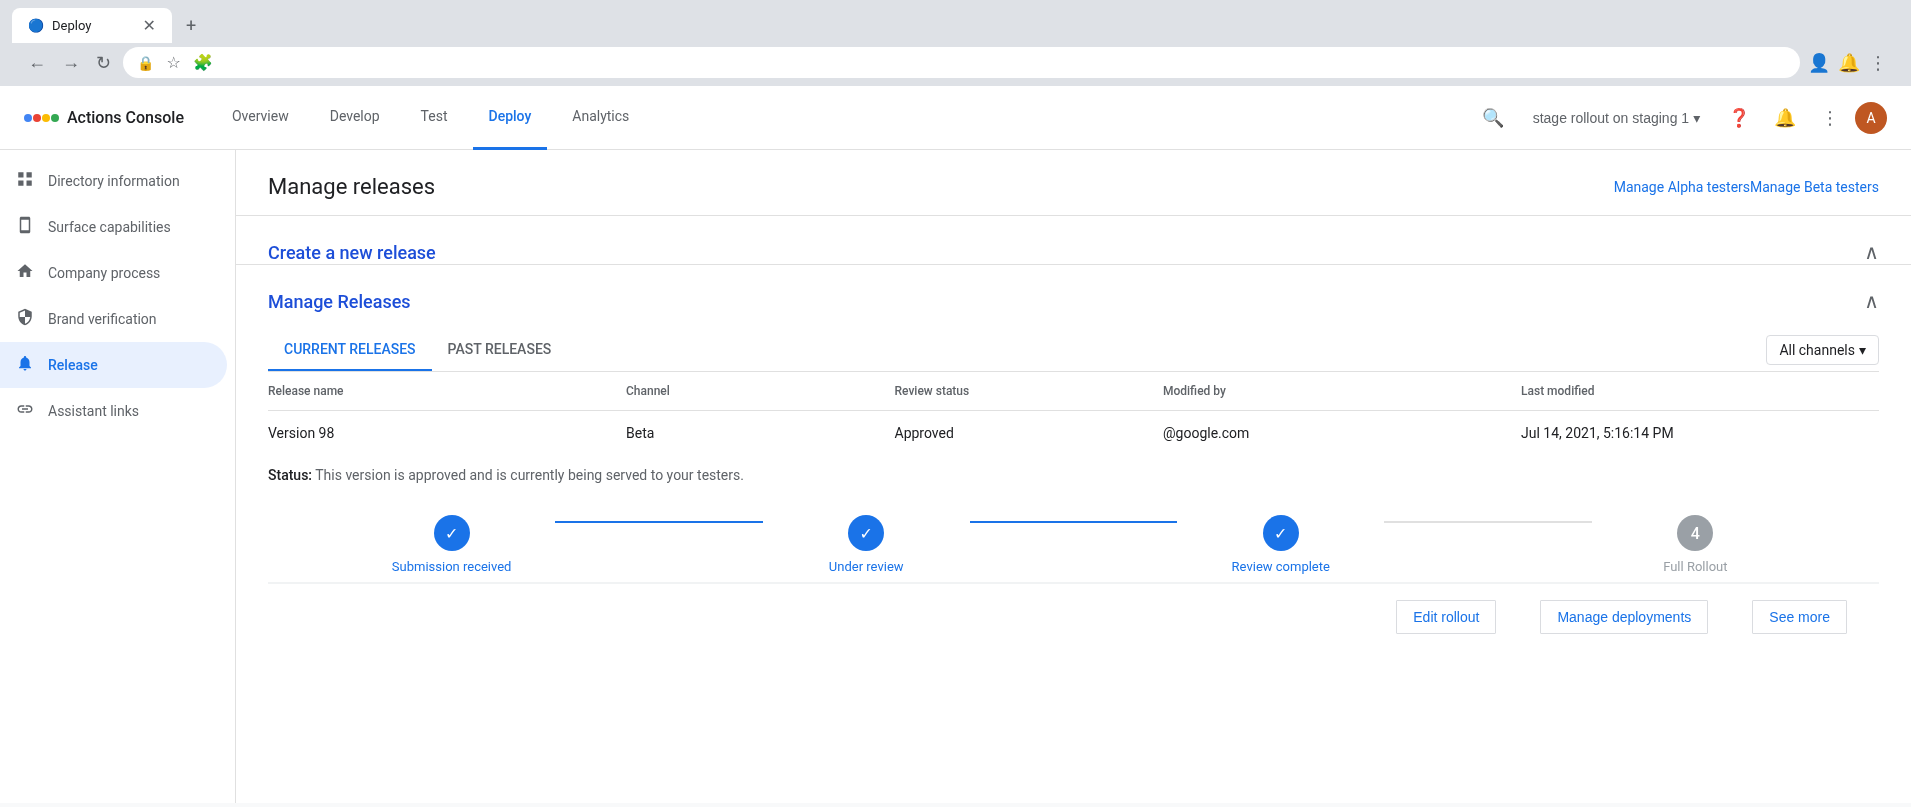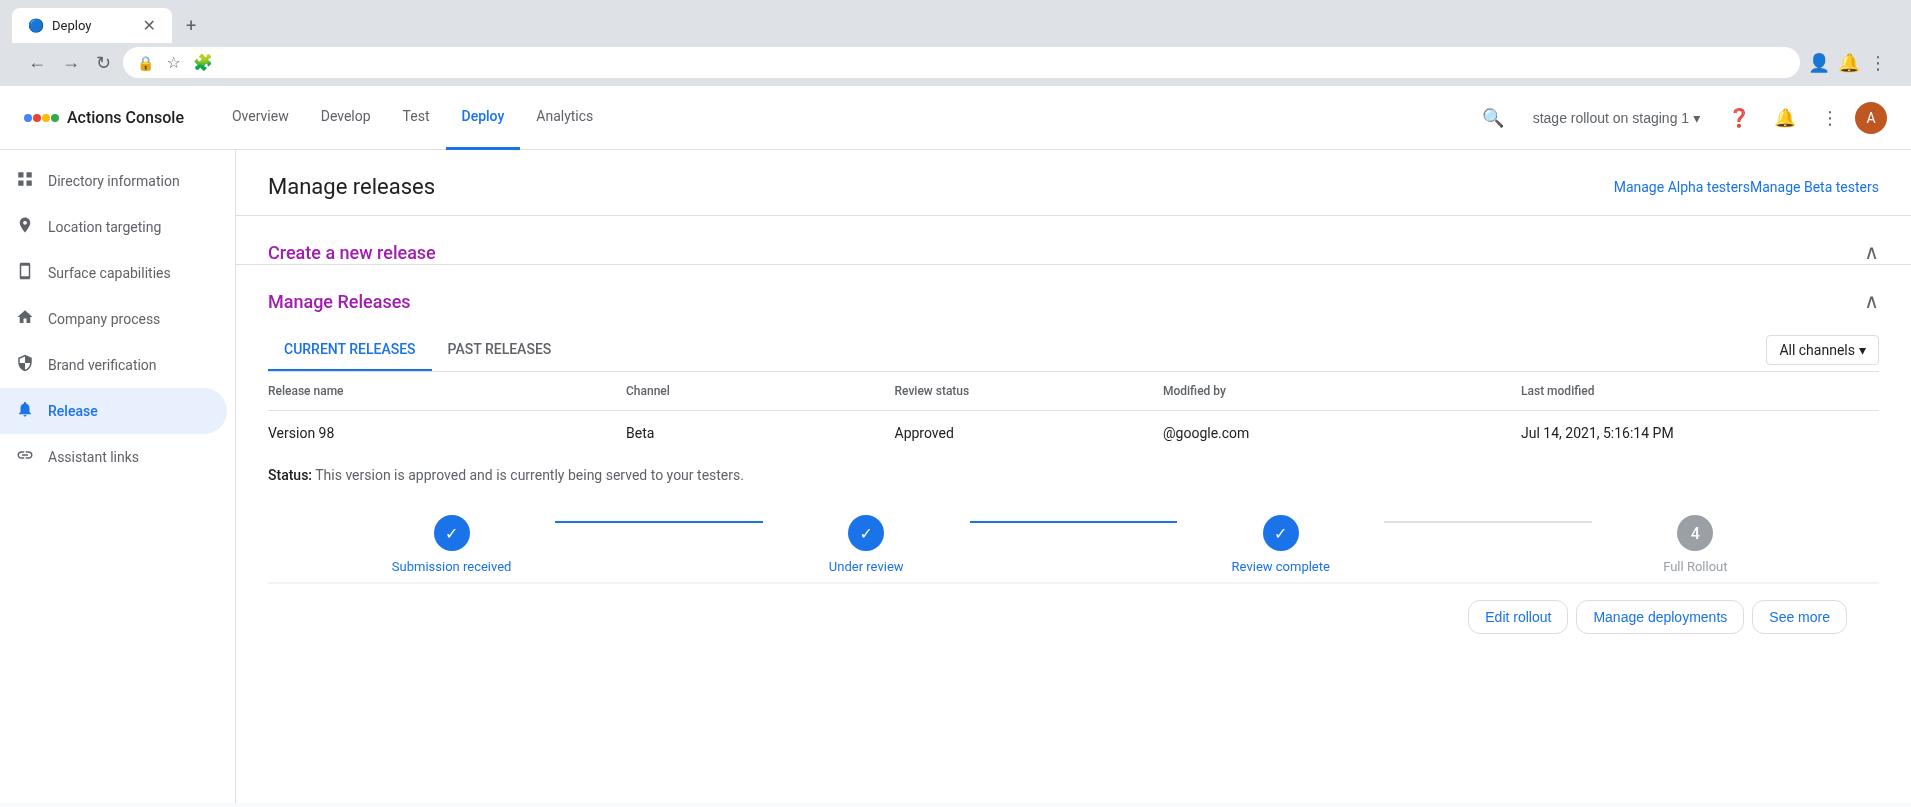--- a/index.html
+++ b/index.html
@@ -19,21 +19,21 @@
     .addr-url { flex: 1; font-size: 13px; }
     .addr-star, .addr-ext { color: #5f6368; font-size: 16px; cursor: pointer; margin-left: 4px; }
 
     
     .app { display: flex; flex-direction: column; height: calc(100vh - 90px); }
     .top-nav { display: flex; align-items: center; background: #fff; border-bottom: 1px solid #e0e0e0; padding: 0 24px; height: 64px; gap: 0; }
     .logo-area { display: flex; align-items: center; gap: 8px; margin-right: 32px; }
     .google-logo { display: flex; gap: 1px; }
     .logo-dot { width: 10px; height: 10px; border-radius: 50%; display: inline-block; }
     .app-title { font-size: 16px; font-weight: 500; color: #202124; }
-    .top-nav-links { display: flex; align-items: flex-start; gap: 0; flex: 1; }
+    .top-nav-links { display: flex; align-items: flex-start; gap: 9px; flex: 1; }
     .nav-link { padding: 0 16px; height: 64px; display: flex; align-items: center; font-size: 14px; color: #5f6368; cursor: pointer; text-decoration: none; border-bottom: 3px solid transparent; }
     .nav-link.active { color: #1a73e8; border-bottom: 3px solid #1a73e8; font-weight: 500; }
     .top-nav-right { display: flex; align-items: center; gap: 8px; }
     .search-icon-btn { background: none; border: none; cursor: pointer; color: #5f6368; padding: 8px; border-radius: 50%; font-size: 18px; }
     .project-selector { display: flex; align-items: center; gap: 4px; padding: 6px 12px; border-radius: 4px; font-size: 14px; color: #5f6368; cursor: pointer; border: none; background: none; }
     .help-btn, .notif-btn, .more-btn { background: none; border: none; cursor: pointer; color: #5f6368; padding: 8px; border-radius: 50%; font-size: 18px; }
     .avatar { width: 32px; height: 32px; border-radius: 50%; background: #bf5722; display: flex; align-items: center; justify-content: center; color: #fff; font-size: 14px; cursor: pointer; }
 
     
     .main-layout { display: flex; flex: 1; overflow: hidden; }
@@ -48,28 +48,28 @@
 
     
     .page-header { display: flex; justify-content: space-between; align-items: center; padding: 24px 32px 16px; border-bottom: 1px solid #e0e0e0; }
     .page-title { font-size: 22px; font-weight: 400; color: #202124; }
     .header-actions { display: flex; }
     .header-link { color: #1a73e8; font-size: 14px; cursor: pointer; text-decoration: none; }
 
     
     .section { border-bottom: 1px solid #e0e0e0; }
     .section-header { display: flex; justify-content: space-between; align-items: center; padding: 24px 32px 0; }
-    .section-title { font-size: 18px; font-weight: 500; color: #a21caf; }
+    .section-title { font-size: 18px; font-weight: 500; color: #1d4ed8; }
     .section-collapse { color: #5f6368; font-size: 20px; cursor: pointer; background: none; border: none; }
     .section-body { padding: 12px 32px 24px; }
     .section-description { font-size: 14px; color: #5f6368; margin-bottom: 20px; line-height: 1.5; }
 
     
     .btn-primary { background: #1a73e8; color: #fff; border: none; border-radius: 4px; padding: 10px 20px; font-size: 14px; font-weight: 500; cursor: pointer; }
-    .btn-secondary { background: #fff; color: #1a73e8; border: 1px solid #dadce0; border-radius: 12px; padding: 8px 16px; font-size: 14px; font-weight: 500; cursor: pointer; }
+    .btn-secondary { background: #fff; color: #1a73e8; border: 1px solid #dadce0; border-radius: 1px; padding: 8px 16px; font-size: 14px; font-weight: 500; cursor: pointer; margin-left: 36px; }
 
     
     .releases-section { padding: 24px 32px; }
     .releases-header { display: flex; justify-content: space-between; align-items: center; margin-bottom: 16px; }
     .releases-collapse { color: #5f6368; font-size: 20px; cursor: pointer; background: none; border: none; }
 
     
     .tabs-row { display: flex; justify-content: space-between; align-items: center; border-bottom: 1px solid #e0e0e0; margin-bottom: 0; }
     .tabs { display: flex; gap: 0; }
     .tab { padding: 12px 16px; font-size: 14px; font-weight: 500; color: #5f6368; cursor: pointer; border-bottom: 2px solid transparent; }
@@ -177,28 +177,20 @@
               <rect x="14" y="3" width="7" height="7"></rect>
               <rect x="3" y="14" width="7" height="7"></rect>
               <rect x="14" y="14" width="7" height="7"></rect>
             </svg>
         </span>
         <span class="s-label">Directory information</span>
       </div>
       <div class="sidebar-item">
         <span class="s-icon">
           <svg width="18" height="18" viewBox="0 0 24 24" fill="#5f6368">
-              <path d="M12 2C8.13 2 5 5.13 5 9c0 5.25 7 13 7 13s7-7.75 7-13c0-3.87-3.13-7-7-7zm0 9.5c-1.38 0-2.5-1.12-2.5-2.5s1.12-2.5 2.5-2.5 2.5 1.12 2.5 2.5-1.12 2.5-2.5 2.5z"></path>
-            </svg>
-        </span>
-        <span class="s-label">Location targeting</span>
-      </div>
-      <div class="sidebar-item">
-        <span class="s-icon">
-          <svg width="18" height="18" viewBox="0 0 24 24" fill="#5f6368">
               <path d="M17 1H7c-1.1 0-2 .9-2 2v18c0 1.1.9 2 2 2h10c1.1 0 2-.9 2-2V3c0-1.1-.9-2-2-2zm0 18H7V5h10v14z"></path>
             </svg>
         </span>
         <span class="s-label">Surface capabilities</span>
       </div>
       <div class="sidebar-item">
         <span class="s-icon">
           <svg width="18" height="18" viewBox="0 0 24 24" fill="#5f6368">
               <path d="M10 20v-6h4v6h5v-8h3L12 3 2 12h3v8z"></path>
             </svg>

